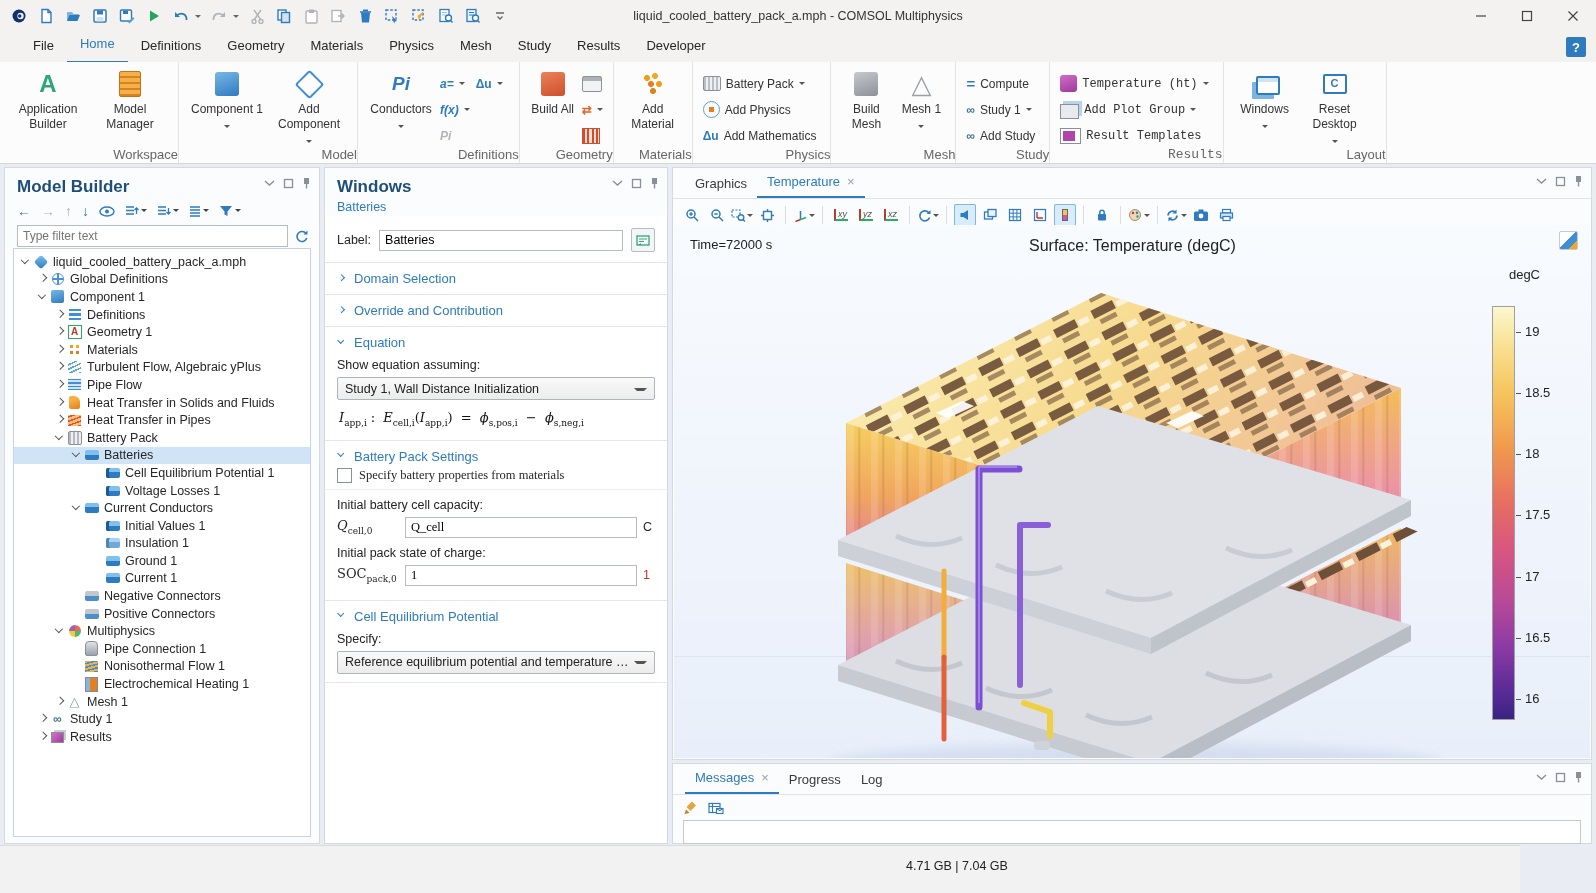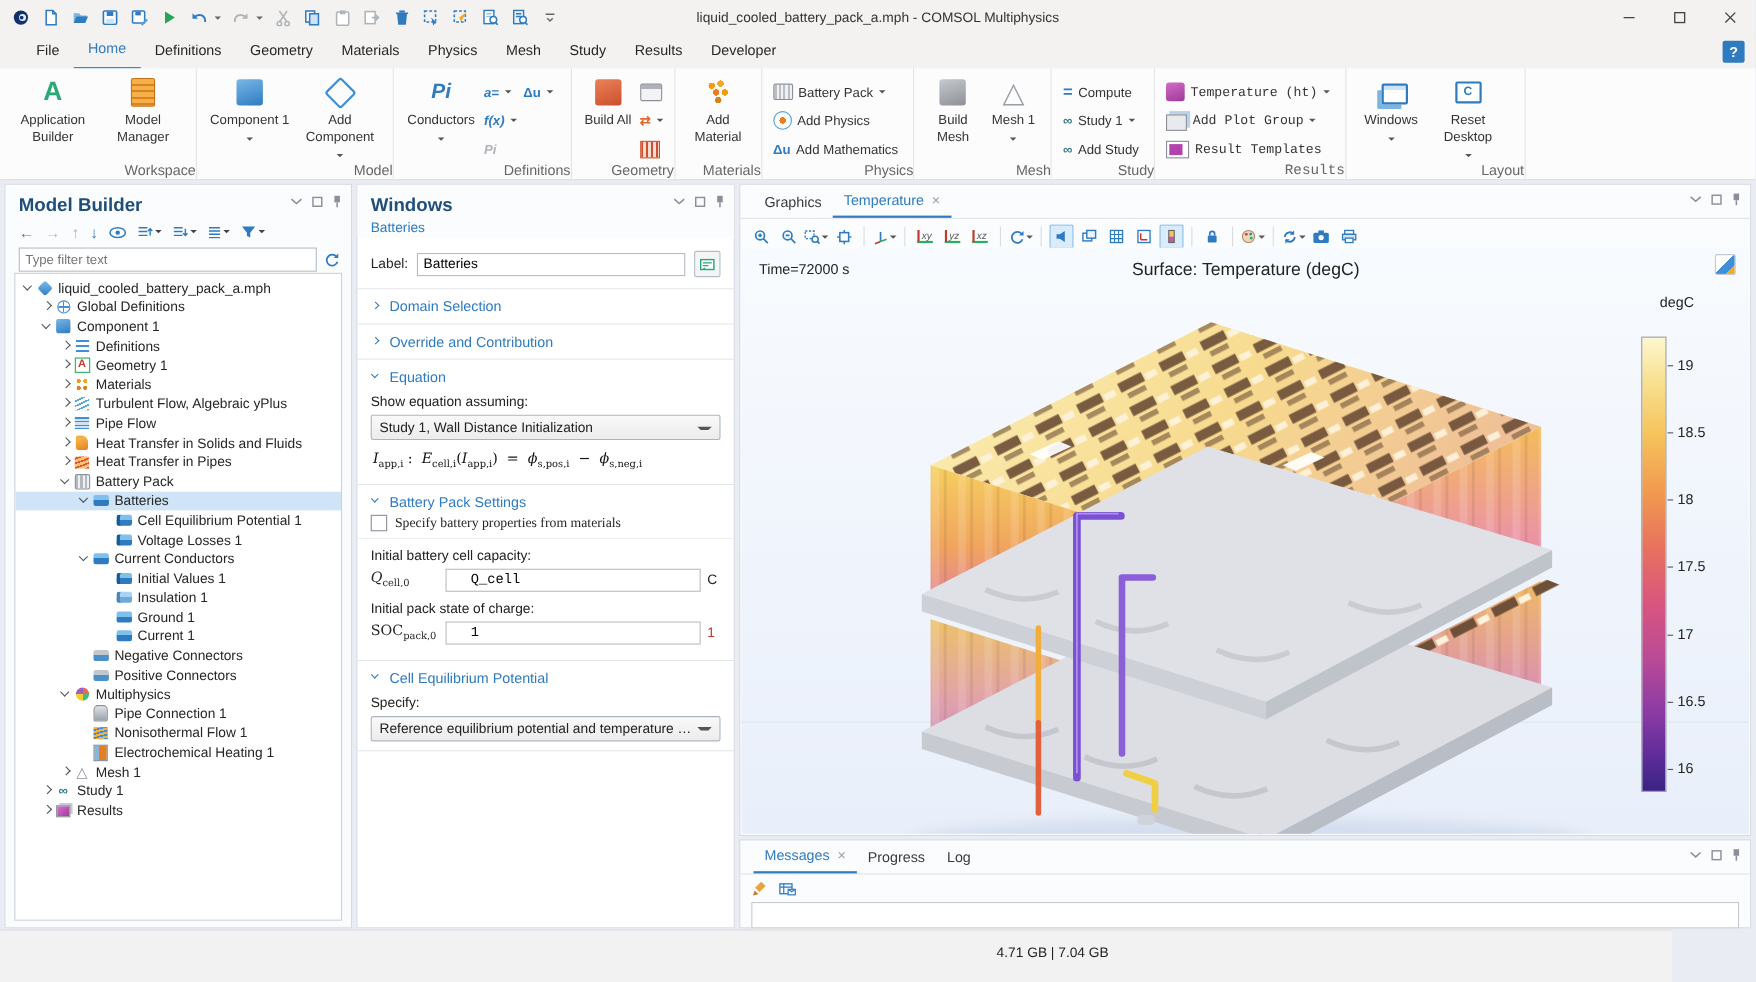--- a/index.html
+++ b/index.html
@@ -130,21 +130,21 @@
   .dd .crt{margin-left:auto;flex:0 0 7px;}
   .eq{font-family:"DejaVu Serif","Liberation Serif",serif;font-size:13px;margin:10px 2px 4px 2px;color:#111;}
   .eq i{font-style:italic;}
   .eq sub{font-size:9px;}
   .eq .sp{padding:0 4px;}
   .chkrow{display:flex;align-items:flex-start;gap:7px;font-size:12.5px;margin:4px 0 6px 0;font-family:Liberation Serif, serif;}
   .chk{width:13px;height:13px;border:1px solid #8a8f98;background:#fff;flex:0 0 13px;}
   .frow{display:flex;align-items:center;gap:6px;margin:3px 0 6px 0;}
   .sym{width:62px;font-family:"DejaVu Serif","Liberation Serif",serif;font-style:italic;font-size:13px;flex:0 0 62px;}
   .sym sub{font-size:9px;font-style:normal;}
-  .frow input{flex:1;height:19px;border:1px solid #b6bcc4;font-size:12.5px;padding:0 22px;font-family:Liberation Mono, monospace;}
+  .frow input{flex:1;height:19px;border:1px solid #b6bcc4;font-size:12.5px;padding:0 5px;font-family:Liberation Serif, serif;}
   .unit{flex:0 0 12px;font-size:12.5px;}
   .edit-btn{width:22px;height:22px;border:1px solid #b6bcc4;background:#f4f5f6;border-radius:2px;display:flex;align-items:center;justify-content:center;}
 
   
   #graphics{left:672px;top:167px;width:920px;height:593px;background:#fbfcfe;}
   .tabbar{display:flex;align-items:flex-end;height:30px;border-bottom:1px solid #e0e3e8;padding-left:12px;position:relative;}
   .tab{padding:0 10px;height:29px;line-height:27px;font-size:13px;color:#3a3a3a;display:flex;align-items:center;gap:7px;}
   .tab.active{color:#2e7bc0;border-bottom:2px solid #2e7bc0;}
   .tab .x{color:#9aa0a8;font-size:13px;}
   #gtoolbar{display:flex;align-items:center;gap:3px;padding:3px 8px;height:26px;}

